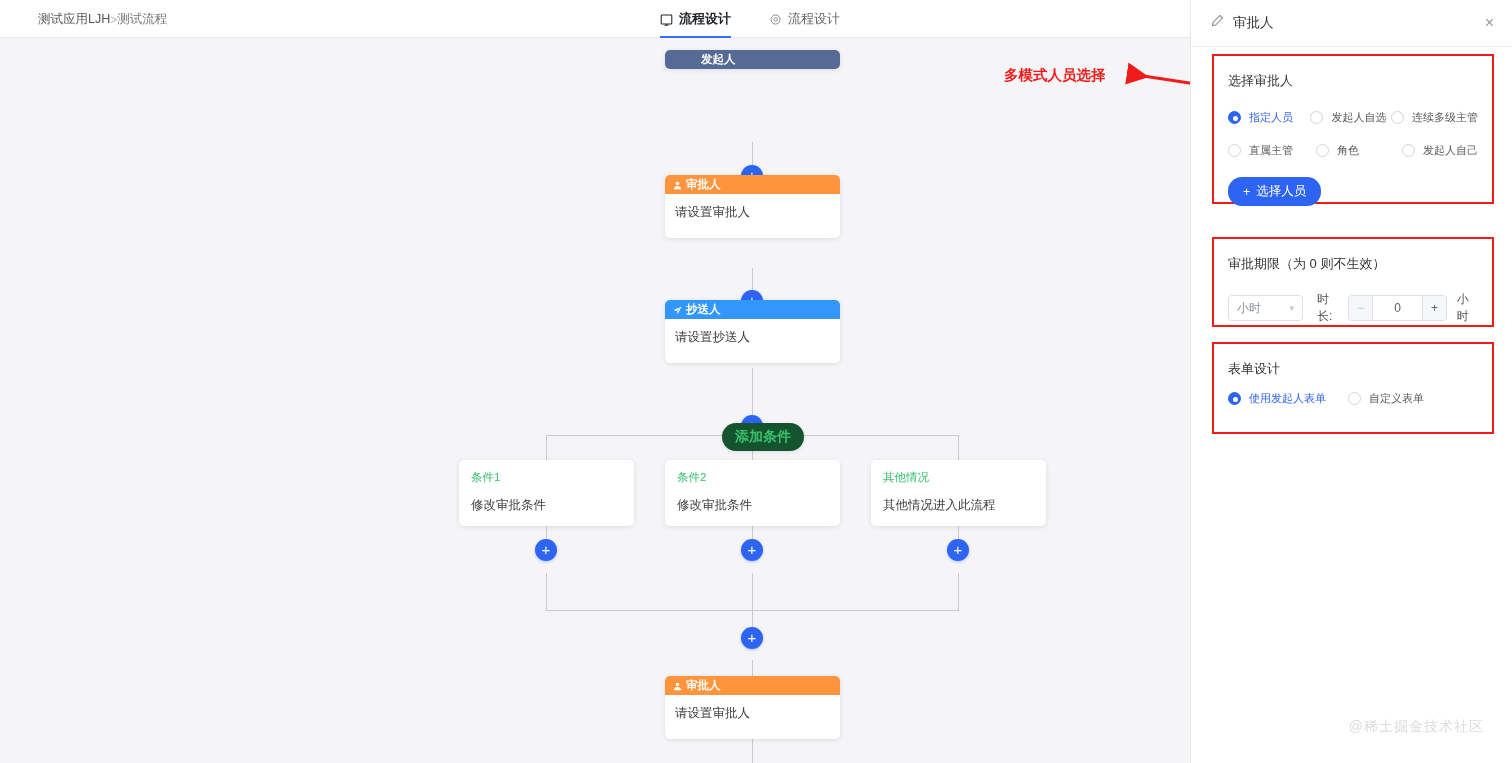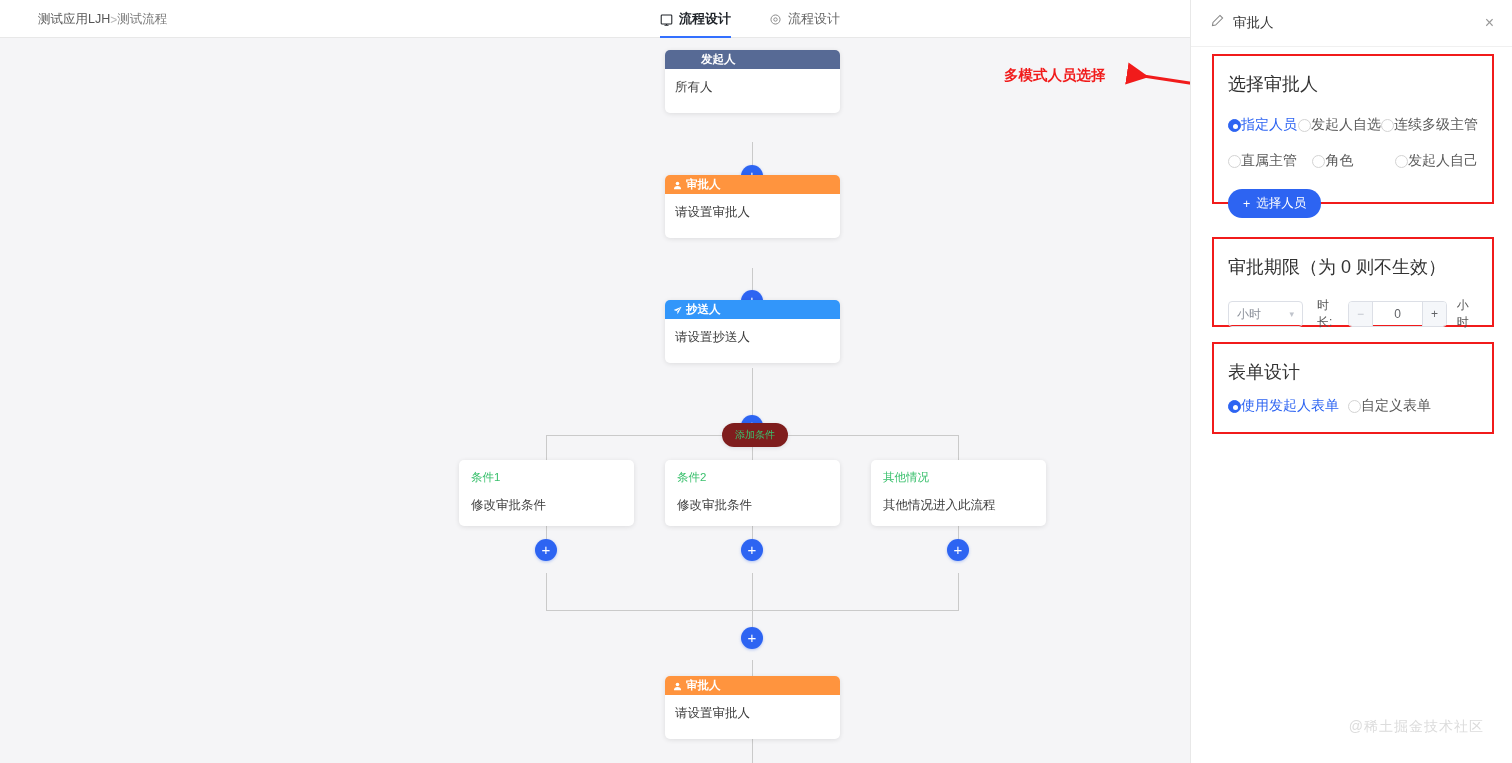--- a/index.html
+++ b/index.html
@@ -57,23 +57,23 @@
   .vline{ position:absolute; width:1px; background:#cacaca; }
   .hline{ position:absolute; height:1px; background:#cacaca; }
 
   .plus{
     position:absolute; width:22px; height:22px; border-radius:50%;
     background:#2d64f2; color:#fff; font-size:15px; line-height:21px;
     text-align:center; cursor:pointer; box-shadow:0 1px 3px rgba(45,100,242,.35);
   }
 
   .add-cond{
-    position:absolute; background:#7f1d1d; border-radius:14px;
-    padding:5px 13px; font-size:10px; color:#3ac06d;
-    box-shadow:0 1px 4px rgba(0,0,0,.10); cursor:pointer; white-space:nowrap;
+    position:absolute; background:#14532d; border-radius:14px;
+    padding:5px 13px; font-size:14px; color:#3ac06d;
+    box-shadow:0 1px 4px rgba(0,0,0,.10); cursor:pointer; white-space:nowrap;font-weight:bold;
   }
 
   
   .annot{
     position:absolute; left:1004px; top:66px; color:#f11b1b;
     font-size:14.5px; font-weight:bold; white-space:nowrap;
   }
   .arrow-svg{ position:absolute; left:1120px; top:62px; }
 
   
@@ -82,31 +82,31 @@
     background:#fff; border-left:1px solid #e8e8e8;
   }
   .panel-head{
     height:47px; display:flex; align-items:center; padding:0 18px 0 19px;
     border-bottom:1px solid #f0f0f0;
   }
   .panel-title{ font-size:13.5px; color:#333; margin-left:9px; }
   .panel-close{ margin-left:auto; color:#999; font-size:16px; cursor:pointer; line-height:1; }
 
   .sec{ position:absolute; left:21px; width:282px; border:2px solid #f11b1b; background:#fff; }
-  .sec-label{ font-size:18px; color:#333; }
+  .sec-label{ font-size:13px; color:#333; }
 
   .radio-row{ display:flex; align-items:center; }
   .radio{ display:flex; align-items:center; cursor:pointer; }
   .dot{
     width:13px; height:13px; border-radius:50%; border:1px solid #d3d3d3;
     background:#fff; display:inline-block; position:relative; flex:none;
   }
   .dot.on{ border-color:#2d64f2; background:#2d64f2; }
   .dot.on:after{ content:""; position:absolute; left:4px; top:4px; width:5px; height:5px; border-radius:50%; background:#fff; }
-  .rlabel{ font-size:14px; color:#5a5a5a; white-space:nowrap; }
+  .rlabel{ font-size:11px; color:#5a5a5a; margin-left:8px; white-space:nowrap; }
   .rlabel.on{ color:#2d64f2; }
 
   .btn-pick{
     display:inline-flex; align-items:center; gap:6px;
     background:#2d64f2; color:#fff; border:none; border-radius:14px;
     padding:6px 15px; font-size:12.5px; cursor:pointer;
     font-family:"Liberation Sans","DejaVu Sans",sans-serif;
   }
 
   .select{
@@ -179,21 +179,20 @@
 
   <div class="hline" style="left:546px; top:572px; width:413px;"></div>
   <div class="vline" style="left:752px; top:572px; height:37px;"></div>
   <div class="vline" style="left:752px; top:622px; height:25px;"></div>
   <div class="vline" style="left:752px; top:697px; height:28px;"></div>
 
   <div class="node" style="left:665px; top:12px;">
     <div class="node-head start">
       <span>发起人</span>
     </div>
-    <div class="node-body">所有人</div>
   </div>
 
   <div class="plus" style="left:741px; top:127px;">+</div>
 
   <div class="node" style="left:665px; top:137px;">
     <div class="node-head approve">
       <span class="hico">
         <svg width="9" height="9" viewBox="0 0 12 12">
             <circle cx="6" cy="3.4" r="2.4" fill="#fff"></circle>
             <path d="M1.2 11c0-2.6 2.1-4.2 4.8-4.2S10.8 8.4 10.8 11z" fill="#fff"></path>

